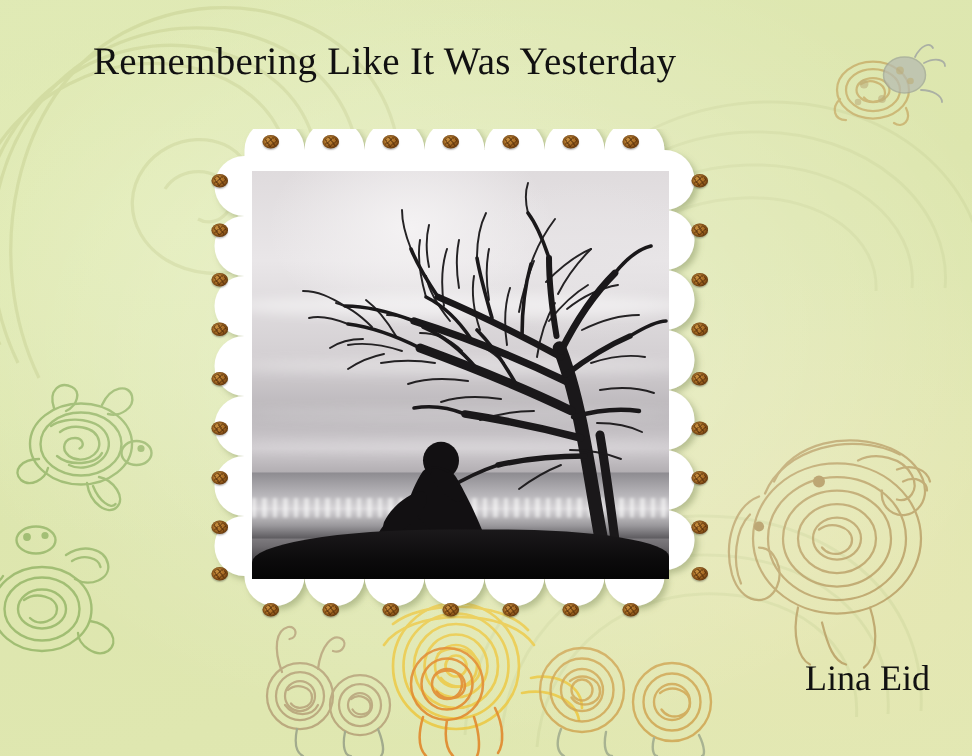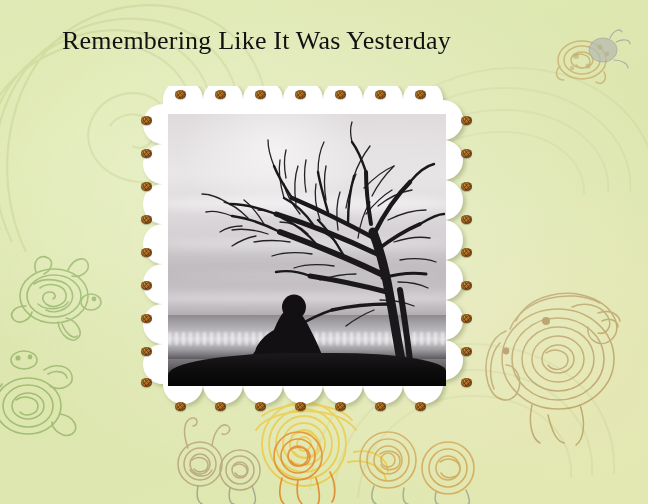--- a/index.html
+++ b/index.html
@@ -520,14 +520,15 @@
     <div class="nut" style="left:328px; top:96px;"></div>
     <div class="nut" style="left:328px; top:129px;"></div>
     <div class="nut" style="left:328px; top:162px;"></div>
     <div class="nut" style="left:328px; top:195px;"></div>
     <div class="nut" style="left:328px; top:228px;"></div>
     <div class="nut" style="left:328px; top:261px;"></div>
     <div class="nut" style="left:328px; top:292px;"></div>
   </div>
 
   <div id="title">Remembering Like It Was Yesterday</div>
+  <div id="author">Lina Eid</div>
 
 </div>
 
 </body></html>

